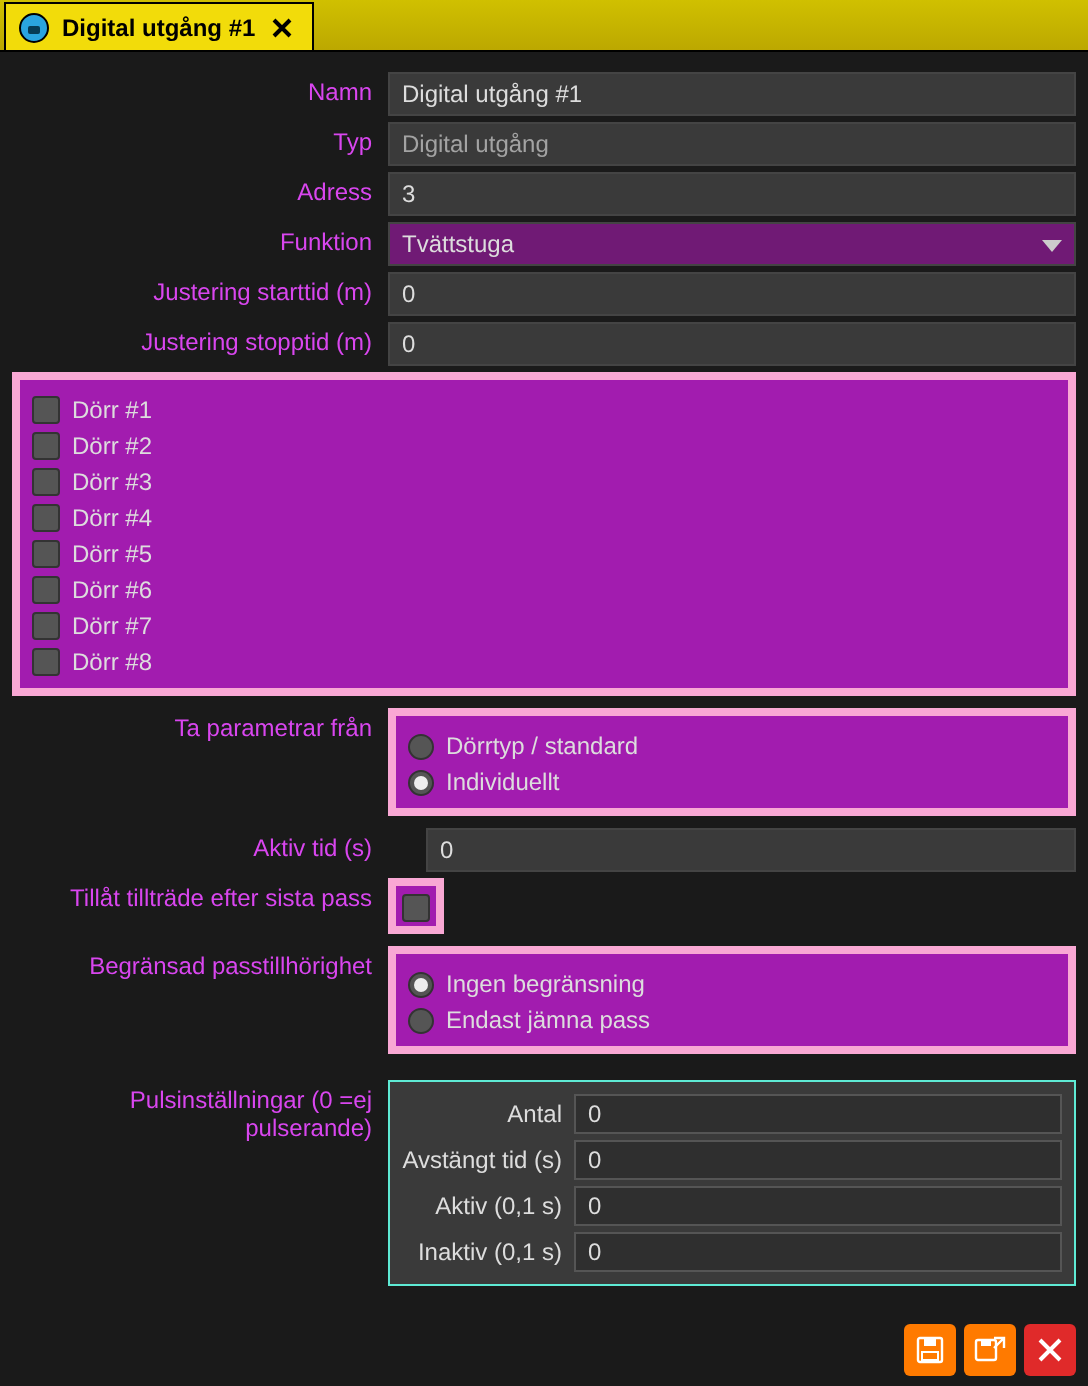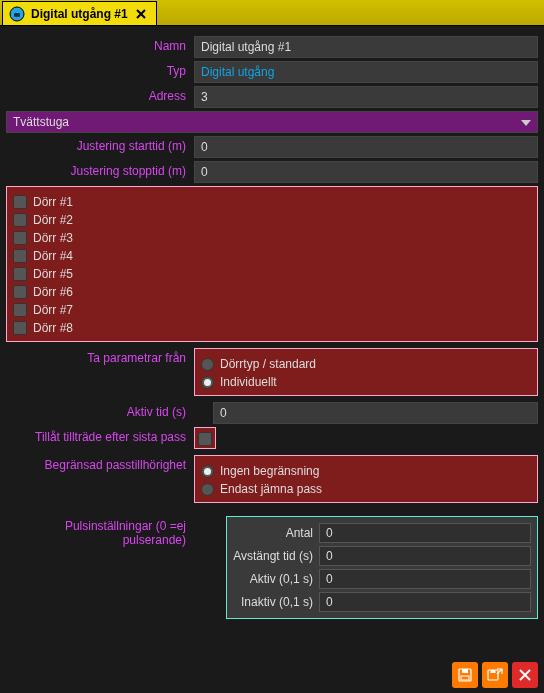--- a/index.html
+++ b/index.html
@@ -67,21 +67,21 @@
     width: 100%;
     height: 22px;
     background: #3a3a3a;
     border: 1px solid #444;
     color: #ddd;
     padding: 0 6px;
     font-size: 12px;
     font-family: inherit;
     line-height: 20px;
   }
-  .input.readonly { color: #0ea5e9; }
+  .input.readonly { color: #a3a3a3; }
   .select {
     width: 100%;
     height: 22px;
     background: #701a75;
     border: 1px solid #444;
     color: #ddd;
     padding: 0 20px 0 6px;
     font-size: 12px;
     line-height: 20px;
     position: relative;
@@ -89,22 +89,22 @@
     align-items: center;
   }
   .select .caret {
     position: absolute;
     right: 6px;
     top: 50%;
     transform: translateY(-50%);
   }
   .group {
     width: 100%;
-    background: #7f1d1d;
-    border: 1px solid #f9a8d4;
+    background: #a21caf;
+    border: 4px solid #f9a8d4;
     padding: 6px 6px 4px 6px;
   }
   .check-line, .radio-line {
     display: flex;
     align-items: center;
     gap: 6px;
     height: 18px;
     margin-bottom: 0px;
     font-size: 12px;
   }
@@ -209,20 +209,21 @@
         <div class="input readonly">Digital utgång</div>
       </div>
   </div>
 
   <div class="row">
     <div class="label">Adress</div>
     <div class="field"><input class="input" value="3" style=""></div>
   </div>
 
   <div class="row">
+    <div class="label">Funktion</div>
     <div class="field">
       <div class="select">
         <span>Tvättstuga</span>
         <span class="caret">
           <svg width="10" height="6" viewBox="0 0 10 6">
               <path d="M0 0 L5 6 L10 0" fill="#ccc"></path>
             </svg>
         </span>
       </div>
     </div>
@@ -316,21 +317,21 @@
             <span>Ingen begränsning</span>
           </div>
           <div class="radio-line">
             <div class="rb"></div>
             <span>Endast jämna pass</span>
           </div>
         </div>
     </div>
   </div>
 
-  <div class="row" style="margin-top:13px;gap:32px;">
+  <div class="row" style="margin-top:13px;">
     <div class="label">Pulsinställningar (0 =ej pulserande)</div>
     <div class="field">
       <div class="subsection">
         <div class="subrow">
           <div class="sublabel">Antal</div>
           <input class="subinput" value="0" style="">
         </div>
         <div class="subrow">
           <div class="sublabel">Avstängt tid (s)</div>
           <input class="subinput" value="0" style="">

